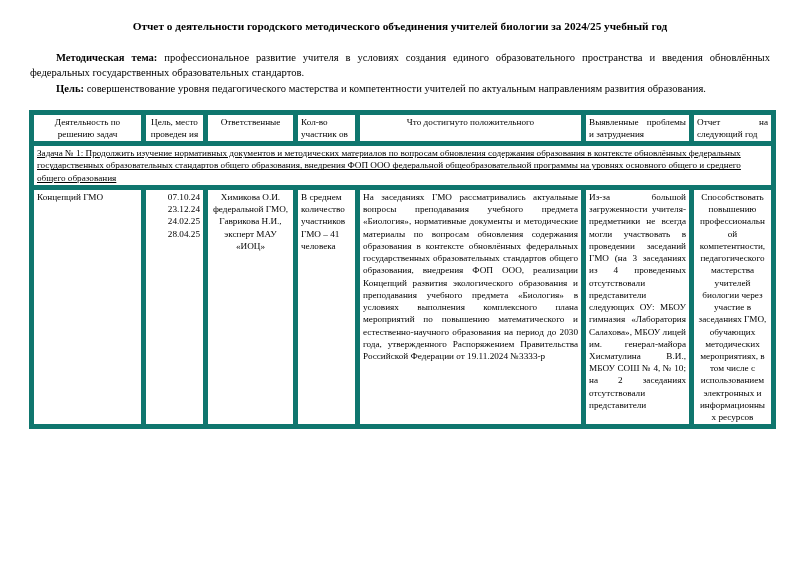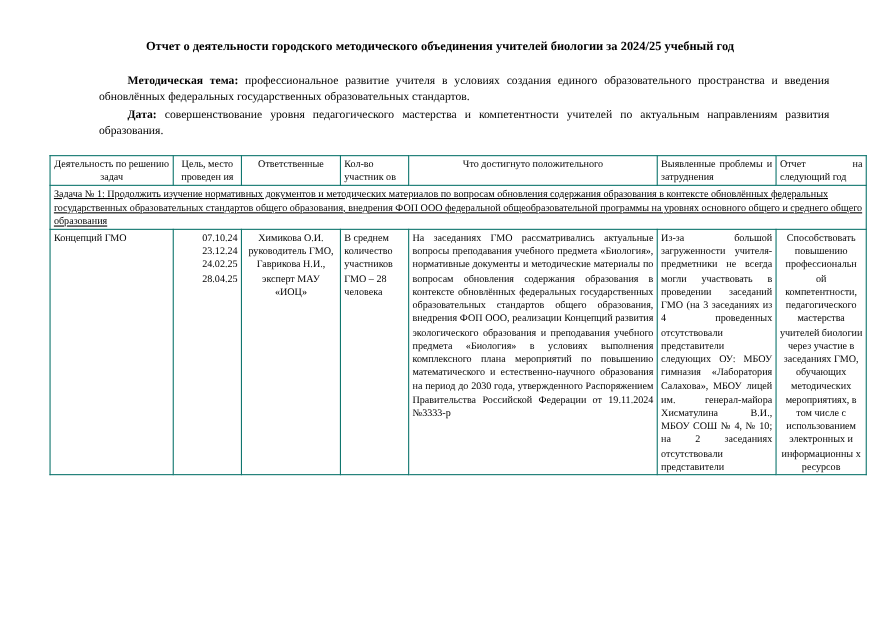--- a/index.html
+++ b/index.html
@@ -12,34 +12,33 @@
     height: 566px;
     overflow: hidden;
     font-family: "Liberation Serif", "DejaVu Serif", serif;
     color: #000000;
   }
   .page {
     position: relative;
     width: 800px;
     height: 566px;
     box-sizing: border-box;
-    padding: 16px;
+    padding: 0;
   }
   .doc-title {
     text-align: center;
     font-weight: bold;
     font-size: 11.3px;
     line-height: 1.3;
     margin: 0;
     padding: 19px 28px 0 28px;
   }
   .intro {
     padding: 0 30px 0 30px;
     margin-top: 16px;
-    margin-left: 44px;
   }
   .intro p {
     margin: 0 0 0 0;
     font-size: 10.6px;
     line-height: 1.42;
     text-align: justify;
     text-indent: 26px;
     hyphens: none;
   }
   .intro p.second {
@@ -49,21 +48,21 @@
     font-weight: bold;
   }
 
   table.report {
     border-collapse: collapse;
     width: 742px;
     margin: 14px 0 0 29px;
     table-layout: fixed;
   }
   table.report td, table.report th {
-    border: 1px solid #0f766e;
+    border: 5px solid #0f766e;
     vertical-align: top;
     padding: 1px 3px 1px 3px;
     font-weight: normal;
     font-size: 9.2px;
     line-height: 1.33;
   }
   thead td {
     text-align: center;
     font-size: 9.6px;
     line-height: 1.35;
@@ -134,21 +133,21 @@
 </style>
 </head>
 <body>
 
 <div class="page">
 
   <div class="doc-title">Отчет о деятельности городского методического объединения учителей биологии за 2024/25 учебный год</div>
 
   <div class="intro">
     <p><b>Методическая тема:</b><span> профессиональное развитие учителя в условиях создания единого образовательного пространства и введения обновлённых федеральных государственных образовательных стандартов.</span></p>
-    <p class="second"><b>Дата:</b><span> совершенствование уровня педагогического мастерства и компетентности учителей по актуальным направлениям развития образования.</span></p>
+    <p class="second"><b>Цель:</b><span> совершенствование уровня педагогического мастерства и компетентности учителей по актуальным направлениям развития образования.</span></p>
   </div>
 
   <table class="report">
     <colgroup>
       <col class="c1">
         <col class="c2">
         <col class="c3">
         <col class="c4">
         <col class="c5">
         <col class="c6">
@@ -168,23 +167,23 @@
     <tbody>
       <tr>
         <td class="task-row" colspan="7">Задача № 1: Продолжить изучение нормативных документов и методических материалов по вопросам обновления содержания образования в контексте обновлённых федеральных государственных образовательных стандартов общего образования, внедрения ФОП ООО федеральной общеобразовательной программы на уровнях основного общего и среднего общего образования</td>
       </tr>
       <tr>
         <td class="activity-cell">Концепций ГМО</td>
         <td class="date-cell" style="white-space: pre-line;">07.10.24
 23.12.24
 24.02.25
 28.04.25</td>
-        <td class="resp-cell" style="white-space: pre-line;">Химикова О.И. руководитель ГМО,
+        <td class="resp-cell" style="white-space: pre-line;">Химикова О.И. федеральной ГМО,
 Гаврикова Н.И., эксперт МАУ «ИОЦ»</td>
-        <td class="count-cell">В среднем количество участников ГМО – 28 человека</td>
+        <td class="count-cell">В среднем количество участников ГМО – 41 человека</td>
         <td class="big-cell">На заседаниях ГМО рассматривались актуальные вопросы преподавания учебного предмета «Биология», нормативные документы и методические материалы по вопросам обновления содержания образования в контексте обновлённых федеральных государственных образовательных стандартов общего образования, внедрения ФОП ООО, реализации Концепций развития экологического образования и преподавания учебного предмета «Биология» в условиях выполнения комплексного плана мероприятий по повышению математического и естественно-научного образования на период до 2030 года, утвержденного Распоряжением Правительства Российской Федерации от 19.11.2024 №3333-р</td>
         <td class="problems-cell">Из-за большой загруженности учителя-предметники не всегда могли участвовать в проведении заседаний ГМО (на 3 заседаниях из 4 проведенных отсутствовали представители следующих ОУ: МБОУ гимназия «Лаборатория Салахова», МБОУ лицей им. генерал-майора Хисматулина В.И., МБОУ СОШ № 4, № 10; на 2 заседаниях отсутствовали представители</td>
         <td class="tasks-cell">Способствовать повышению профессиональн ой компетентности, педагогического мастерства учителей биологии через участие в заседаниях ГМО, обучающих методических мероприятиях, в том числе с использованием электронных и информационны х ресурсов</td>
       </tr>
     </tbody>
   </table>
 
 </div>
 
 </body></html>

